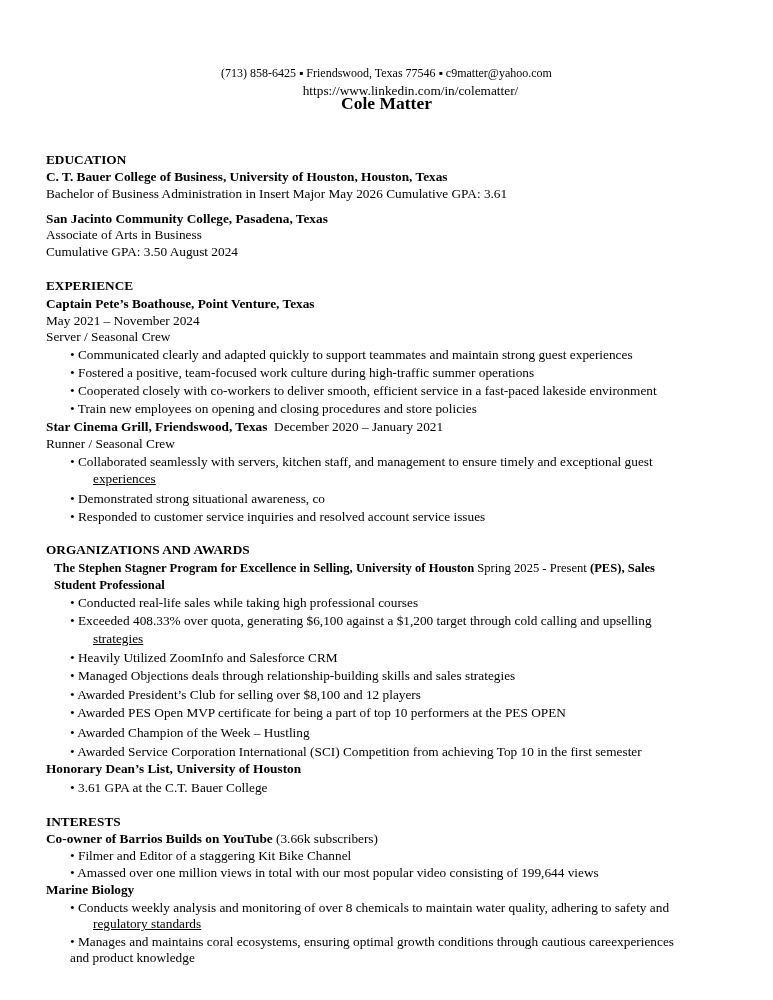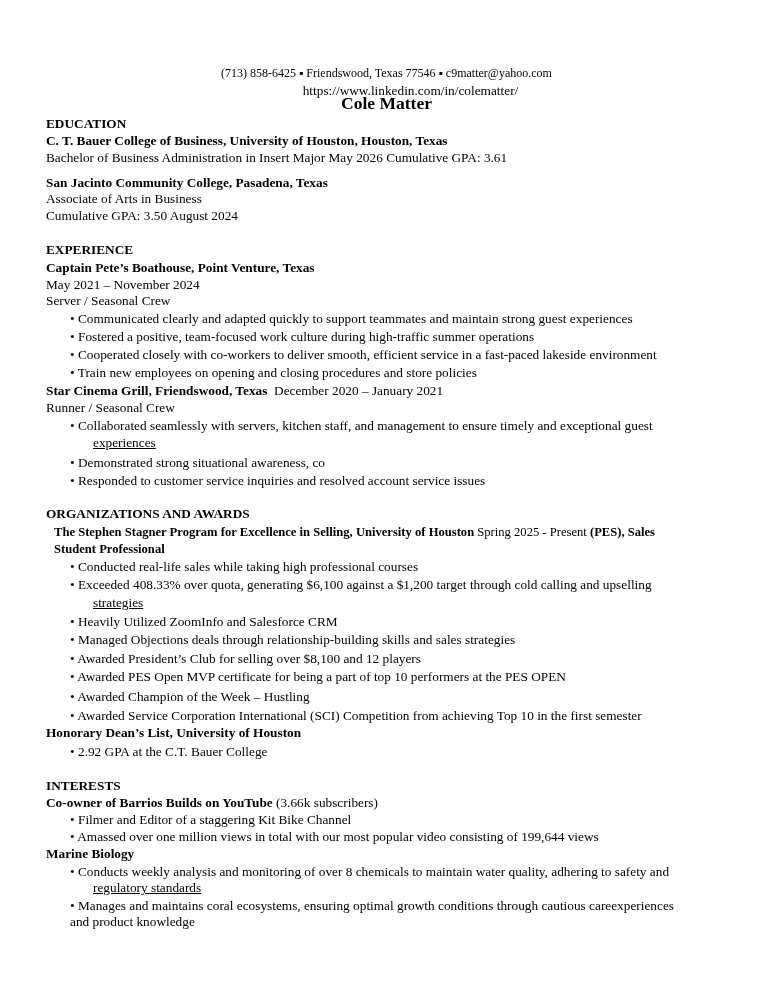--- a/index.html
+++ b/index.html
@@ -4,21 +4,21 @@
 <style>
   html, body { margin:0; padding:0; background:#ffffff; }
   body {
     width:773px; height:1000px; position:relative; overflow:hidden;
     font-family:"Liberation Serif","DejaVu Serif",serif; color:#000; font-size:13.3px;
   }
   .hdr { position:absolute; left:0; width:773px; text-align:center; }
   .name { top:45px; font-size:17.5px; font-weight:bold;margin-top:48px; }
   .contact { top:66px; font-size:12px; }
   .link { top:83px; font-size:13.3px;padding-left:24px; }
-  .line { position:absolute; left:46px; white-space:nowrap; line-height:16px; }
+  .line { position:absolute; left:46px; white-space:nowrap; line-height:16px;margin-top:36px; }
   .b { font-weight:bold; }
   .sec { font-weight:bold; }
   .bul { left:70px; }
   .cont { left:93px;text-decoration:underline; }
   .bul::before { content:"• "; }
 </style>
 </head>
 <body>
 
 <div class="hdr name">Cole Matter</div>
@@ -57,21 +57,21 @@
 <div class="line bul" style="top:559px">Conducted real-life sales while taking high professional courses</div>
 <div class="line bul" style="top:577px">Exceeded 408.33% over quota, generating $6,100 against a $1,200 target through cold calling and upselling</div>
 <div class="line cont" style="top:595px">strategies</div>
 <div class="line bul" style="top:614px">Heavily Utilized ZoomInfo and Salesforce CRM</div>
 <div class="line bul" style="top:632px">Managed Objections deals through relationship-building skills and sales strategies</div>
 <div class="line bul" style="top:651px">Awarded President’s Club for selling over $8,100 and 12 players</div>
 <div class="line bul" style="top:669px">Awarded PES Open MVP certificate for being a part of top 10 performers at the PES OPEN</div>
 <div class="line bul" style="top:689px">Awarded Champion of the Week – Hustling</div>
 <div class="line bul" style="top:708px">Awarded Service Corporation International (SCI) Competition from achieving Top 10 in the first semester</div>
 <div class="line b" style="top:725px">Honorary Dean’s List, University of Houston</div>
-<div class="line bul" style="top:744px">2.92 GPA at the C.T. Bauer College</div>
+<div class="line bul" style="top:744px">3.61 GPA at the C.T. Bauer College</div>
 
 <div class="line sec" style="top:778px">INTERESTS</div>
 <div class="line" style="top:795px">
   <span class="b">Co-owner of Barrios Builds on YouTube</span> <span>(3.66k subscribers)</span>
 </div>
 <div class="line bul" style="top:812px">Filmer and Editor of a staggering Kit Bike Channel</div>
 <div class="line bul" style="top:829px">Amassed over one million views in total with our most popular video consisting of 199,644 views</div>
 <div class="line b" style="top:846px">Marine Biology</div>
 <div class="line bul" style="top:864px">Conducts weekly analysis and monitoring of over 8 chemicals to maintain water quality, adhering to safety and</div>
 <div class="line cont" style="top:880px">regulatory standards</div>

